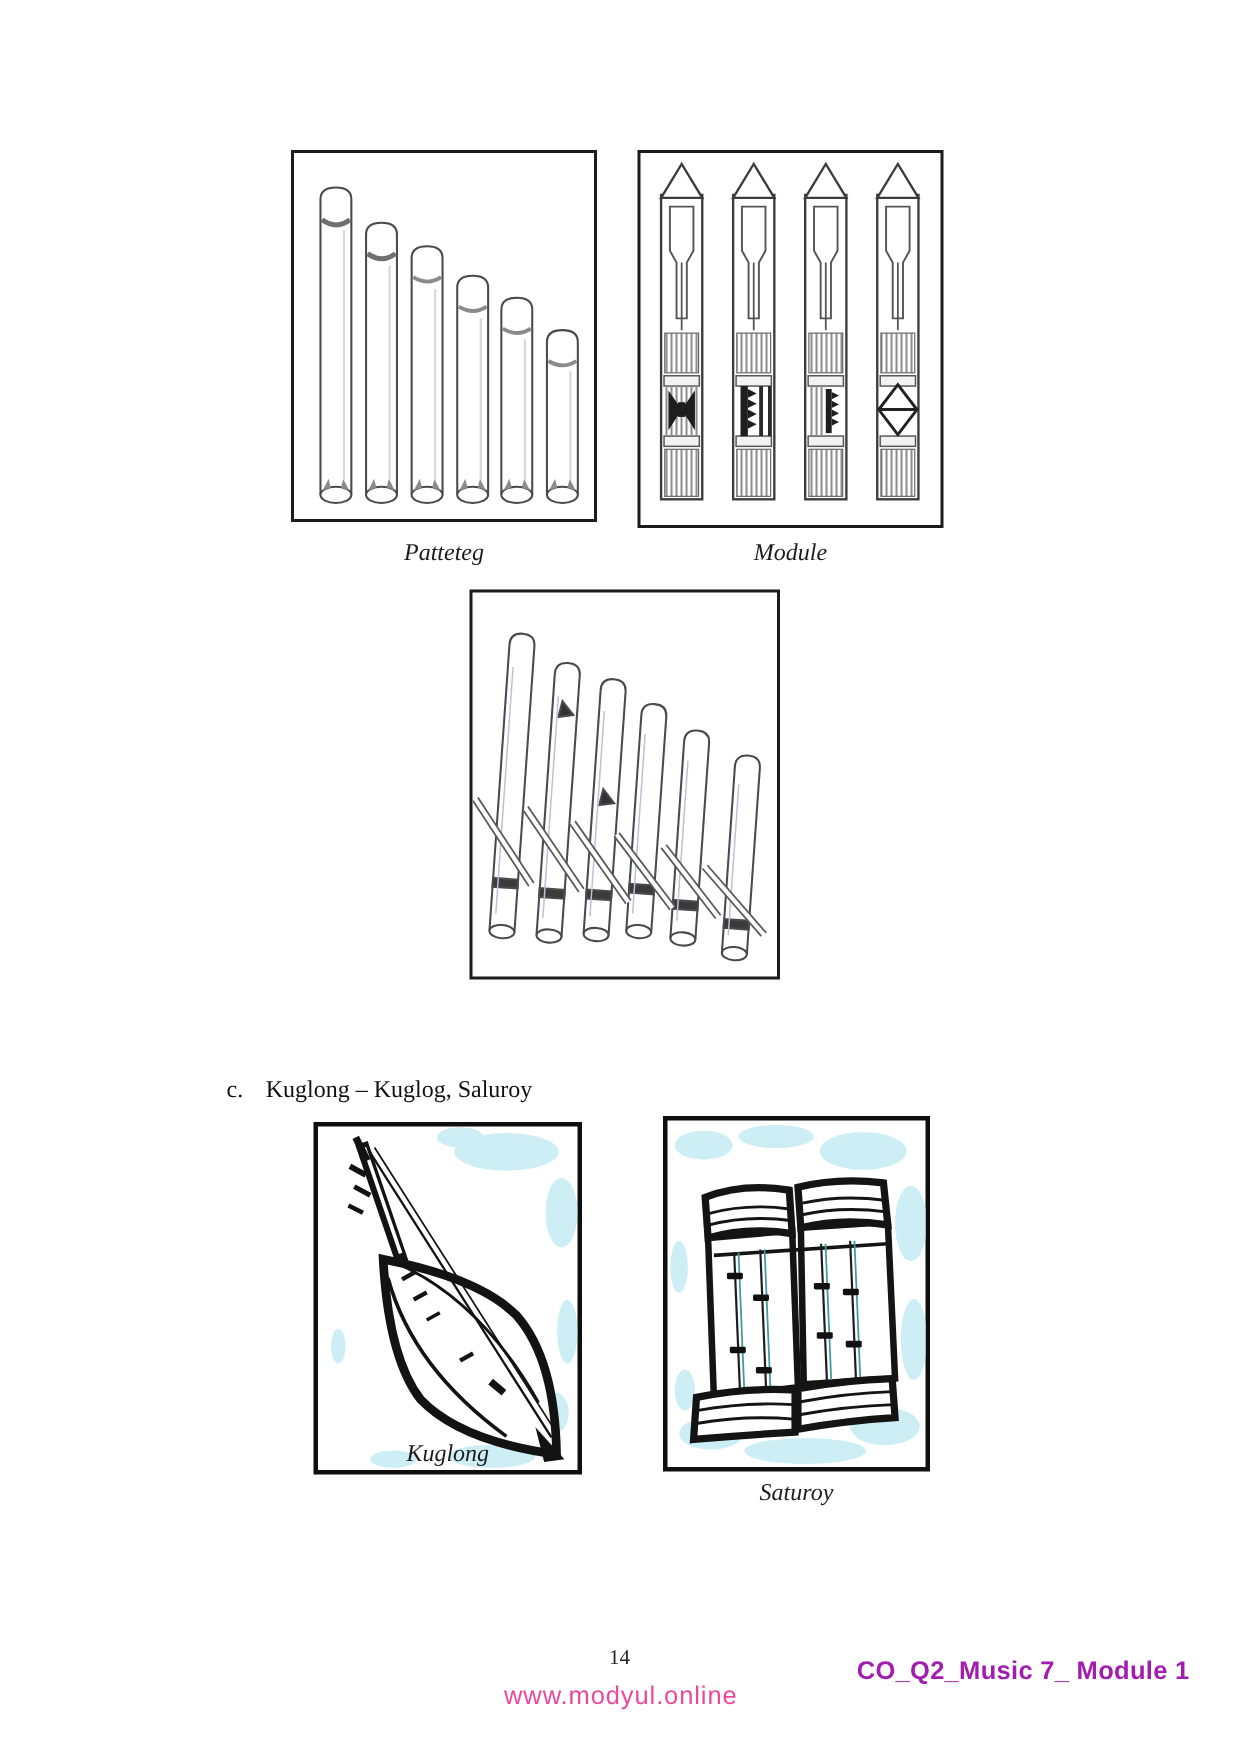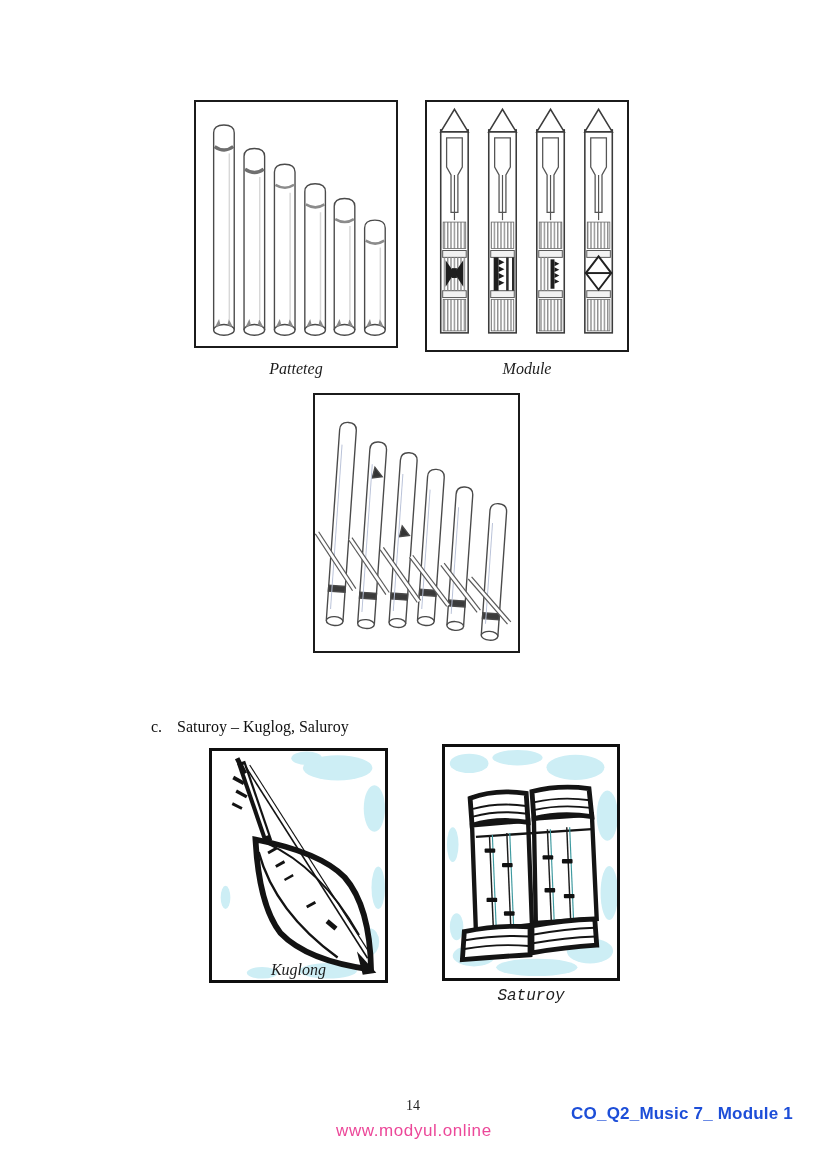--- a/index.html
+++ b/index.html
@@ -27,32 +27,32 @@
     font-size:14px; color:#222;
   }
   .watermark {
     position:absolute; left:336px; top:1121px;
     font-family:"Liberation Sans", sans-serif; font-size:17px; color:#ec4899;
     letter-spacing:0.6px;
   }
   .module-code {
     position:absolute; left:540px; top:1104px; width:253px; text-align:right;
     font-family:"Liberation Sans", sans-serif; font-weight:bold; font-size:17px;
-    color:#1d4ed8; letter-spacing:0.2px;
+    color:#a21caf; letter-spacing:0.2px;
   }
   #frame-tongatong { left:194px; top:100px; width:204px; height:248px; }
   #cap-tongatong   { left:194px; top:360px; width:204px; }
   #frame-ulibaw    { left:425px; top:100px; width:204px; height:252px; }
   #cap-ulibaw      { left:425px; top:360px; width:204px; }
   #frame-patteteg  { left:313px; top:393px; width:207px; height:260px; }
   #cap-patteteg    { left:313px; top:659px; width:207px; font-size:16.5px; }
   #frame-kuglong   { left:209px; top:748px; width:179px; height:235px; }
   #cap-kuglong     { left:209px; top:961px; width:179px; }
   #frame-saturoy   { left:442px; top:744px; width:178px; height:237px; }
-  #cap-saturoy     { left:442px; top:987px; width:178px;font-family:Liberation Mono, monospace; }
+  #cap-saturoy     { left:442px; top:987px; width:178px; }
 </style>
 </head>
 <body>
 
 <div class="page">
 
   <div class="frame" id="frame-tongatong">
     <svg viewBox="0 0 204 248" aria-hidden="true">
       <g fill="#ffffff" stroke="#4a4a4a" stroke-width="1.4">
         <path d="M18,232 L18,31 Q18,23 28.5,23 Q39,23 39,31 L39,232"></path>
@@ -248,21 +248,21 @@
         <g>
             <line x1="158" y1="186" x2="198" y2="232" stroke="#ffffff" stroke-width="4"></line>
            <line x1="156.3" y1="187.1" x2="196.3" y2="233.1" stroke="#5a5a5a" stroke-width="1.2"></line>
            <line x1="159.7" y1="184.9" x2="199.7" y2="230.9" stroke="#5a5a5a" stroke-width="1.2"></line>
           </g>
       </g>
     </svg>
   </div>
 
   <div class="section-heading">
-    <span class="marker">c.</span><span>Saturoy – Kuglog, Saluroy</span>
+    <span class="marker">c.</span><span>Kuglong – Kuglog, Saluroy</span>
   </div>
 
   <div class="frame frame-heavy" id="frame-kuglong">
     <svg viewBox="0 0 179 234" aria-hidden="true">
       <g fill="#cdeef5">
         <ellipse cx="130" cy="16" rx="36" ry="13"></ellipse>
         <ellipse cx="98" cy="6" rx="16" ry="7"></ellipse>
         <ellipse cx="168" cy="58" rx="11" ry="24"></ellipse>
         <ellipse cx="172" cy="140" rx="7" ry="22"></ellipse>
         <ellipse cx="120" cy="226" rx="30" ry="8"></ellipse>

